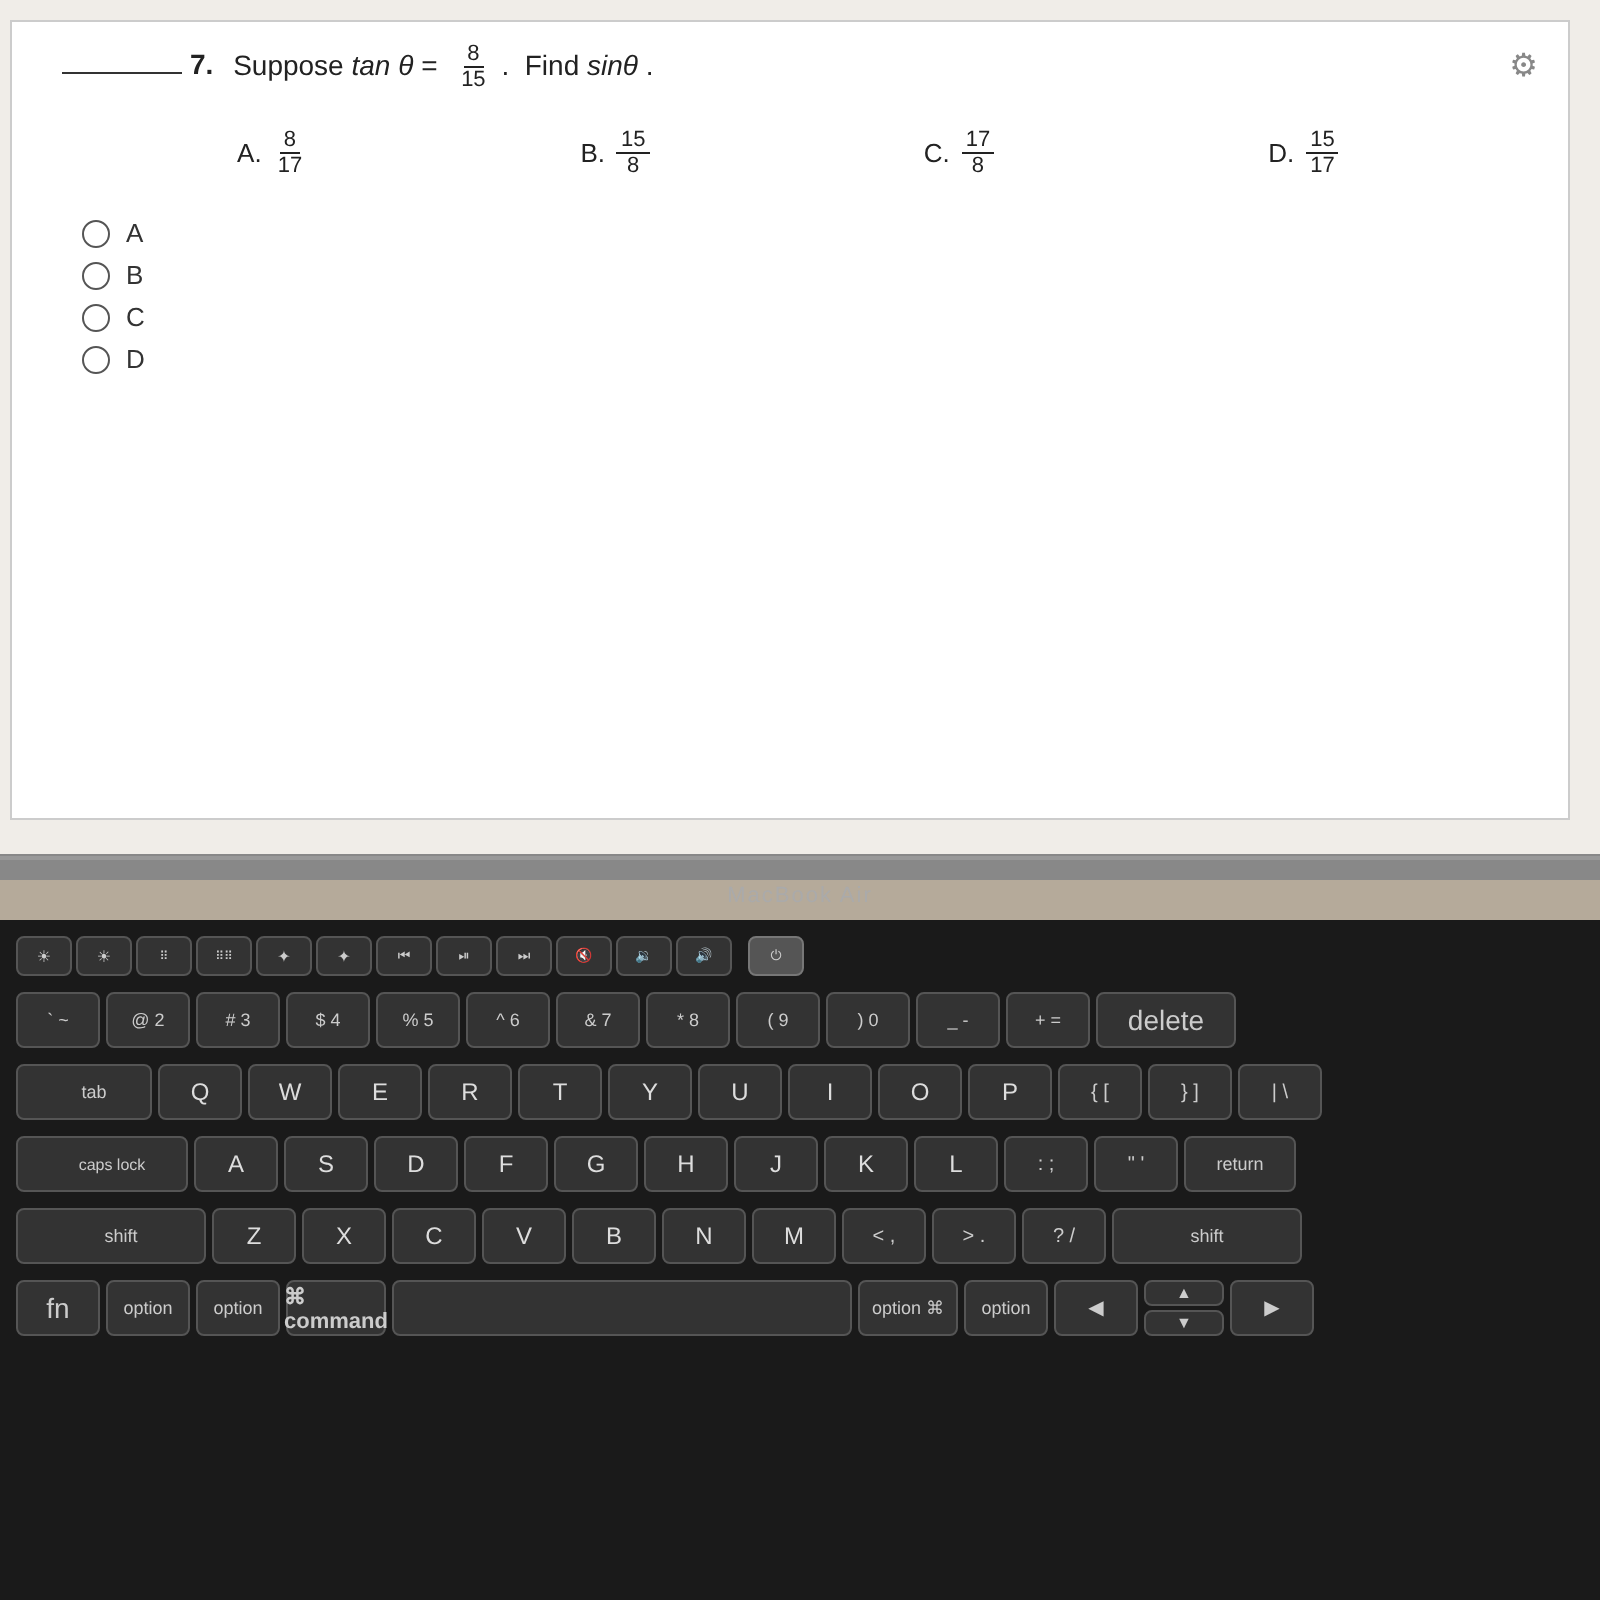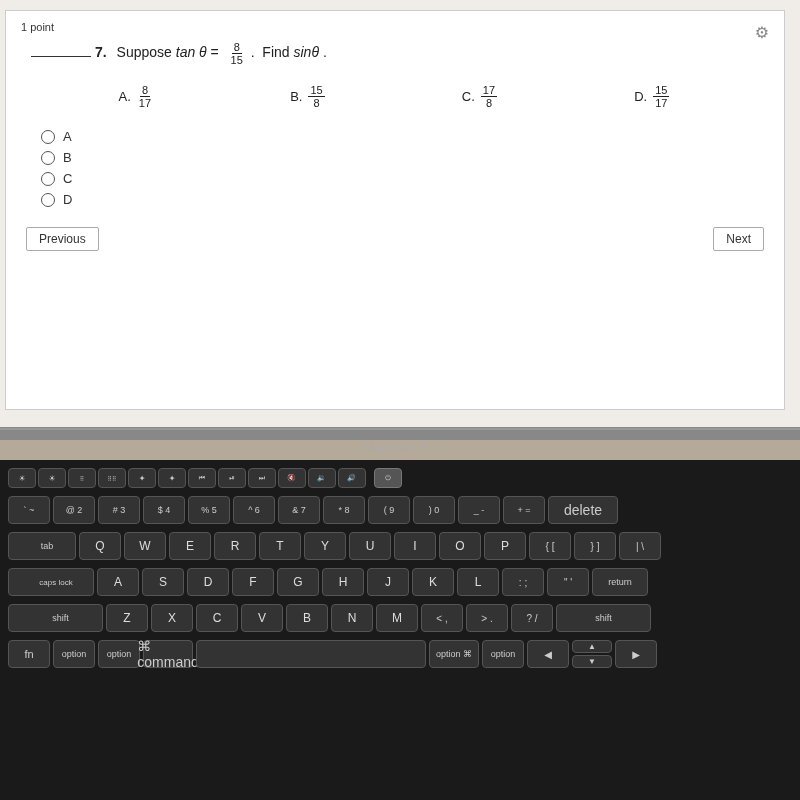--- a/index.html
+++ b/index.html
@@ -246,21 +246,20 @@
 <body>
 
 <div class="desktop-bg"></div>
 
 <div class="laptop-screen">
 
   <div class="quiz-container">
 
     <div class="gear-icon">⚙</div>
 
-    <div class="points-label">1 point</div>
 
     <div class="question-row">
       <span class="question-underline"></span>
       <span class="question-number">7.</span>
       <span class="question-text">
         &nbsp;Suppose&nbsp;<em>tan&nbsp;θ</em>&nbsp;=&nbsp;
         <span class="fraction">
           <span class="numerator">8</span>
           <span class="denominator">15</span>
         </span>
@@ -315,24 +314,20 @@
       <label class="radio-item">
         <span class="radio-circle"></span>
         <span>C</span>
       </label>
       <label class="radio-item">
         <span class="radio-circle"></span>
         <span>D</span>
       </label>
     </div>
 
-    <div class="nav-buttons">
-      <button class="nav-btn">Previous</button>
-      <button class="nav-btn">Next</button>
-    </div>
 
   </div>
 </div>
 
 <div class="laptop-hinge"></div>
 
 <div class="macbook-label">MacBook Air</div>
 
 <div class="keyboard-area">
 
@@ -410,24 +405,24 @@
     <div class="key key-sm" style="font-size:12px; color:#ddd;">B</div>
     <div class="key key-sm" style="font-size:12px; color:#ddd;">N</div>
     <div class="key key-sm" style="font-size:12px; color:#ddd;">M</div>
     <div class="key key-sm" style="font-size:10px;">&lt; ,</div>
     <div class="key key-sm" style="font-size:10px;">&gt; .</div>
     <div class="key key-sm" style="font-size:10px;">? /</div>
     <div class="key key-del" style="font-size:9px; width:95px;">shift</div>
   </div>
 
   <div class="key-row">
-    <div class="key key-sm" style="font-size:11px;">fn</div>
+    <div class="key key-sm" style="font-size:14px;">fn</div>
     <div class="key key-sm" style="font-size:9px;">option</div>
     <div class="key key-sm" style="font-size:9px;">option</div>
-    <div class="key key-md" style="font-size:14px;">⌘ command</div>
+    <div class="key key-md" style="font-size:11px;font-weight:bold;">⌘ command</div>
     <div class="key" style="width:230px; height:28px; font-size:9px;"></div>
     <div class="key key-md" style="font-size:9px;">option ⌘</div>
     <div class="key key-sm" style="font-size:9px;">option</div>
     <div class="key key-sm" style="font-size:10px;">◀</div>
     <div style="display:flex; flex-direction:column; gap:2px;">
       <div class="key" style="width:40px; height:13px; font-size:8px;">▲</div>
       <div class="key" style="width:40px; height:13px; font-size:8px;">▼</div>
     </div>
     <div class="key key-sm" style="font-size:10px;">▶</div>
   </div>

